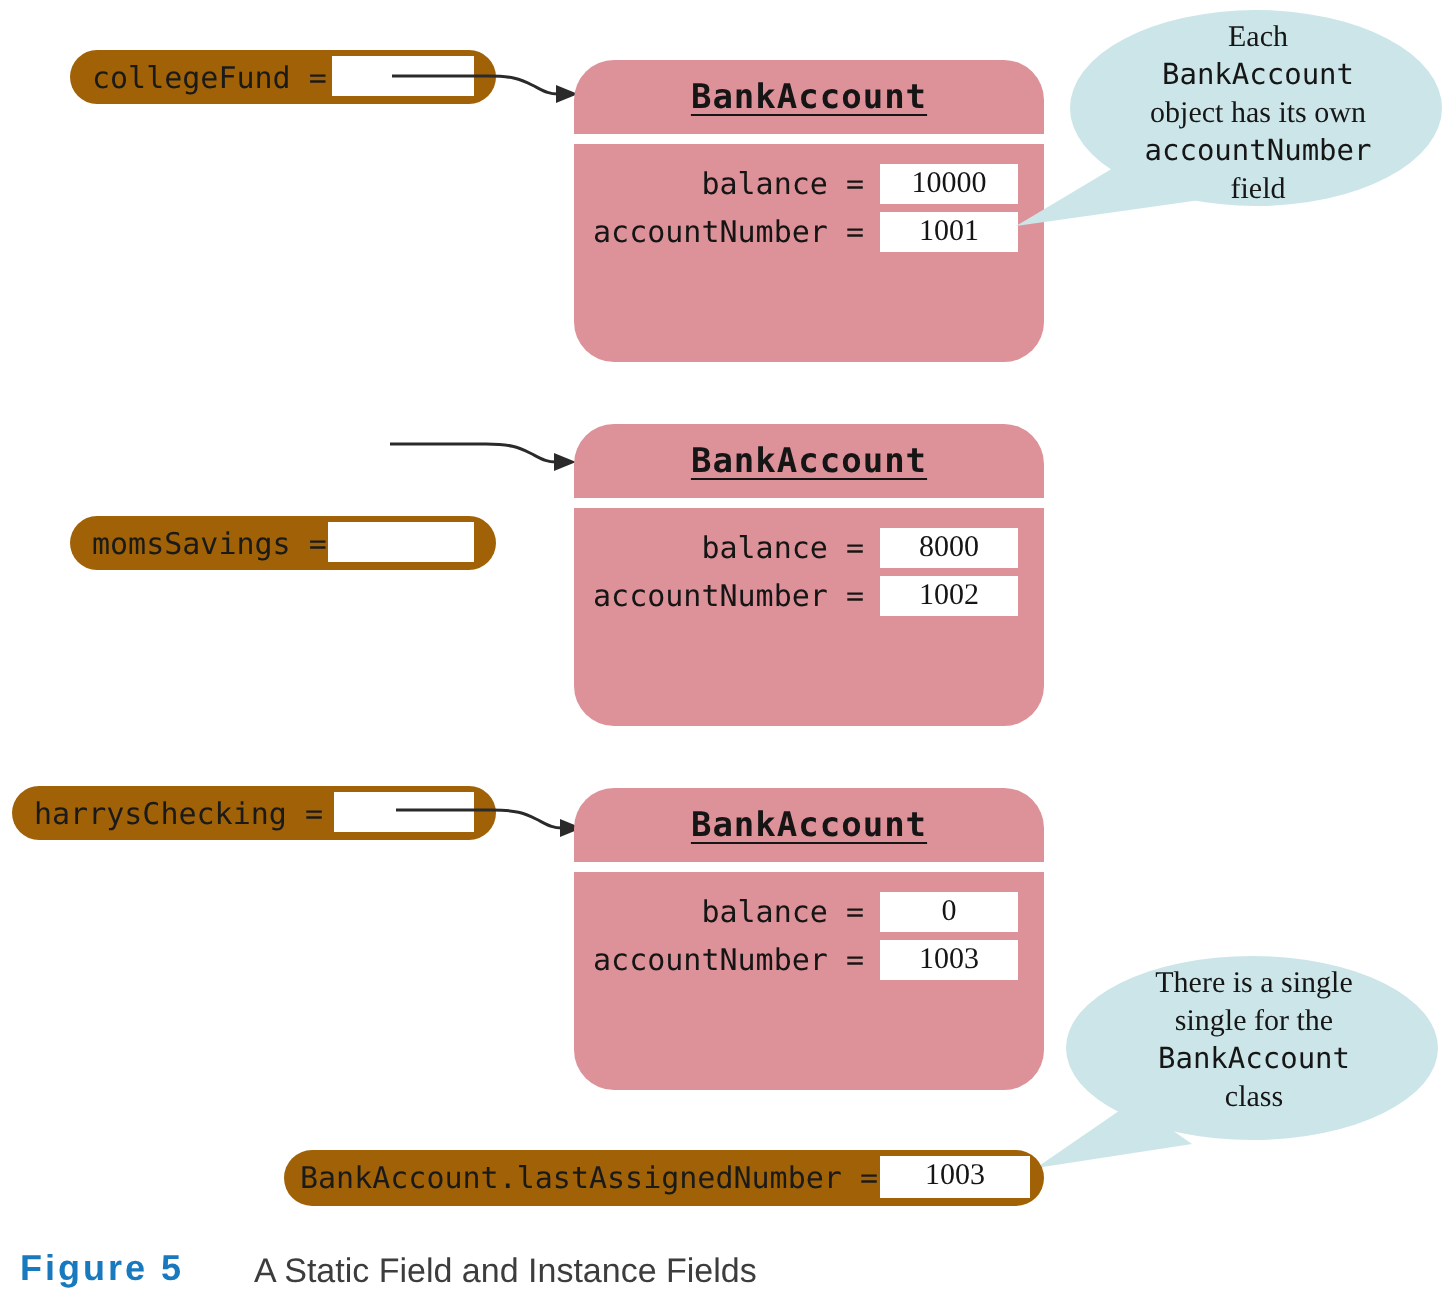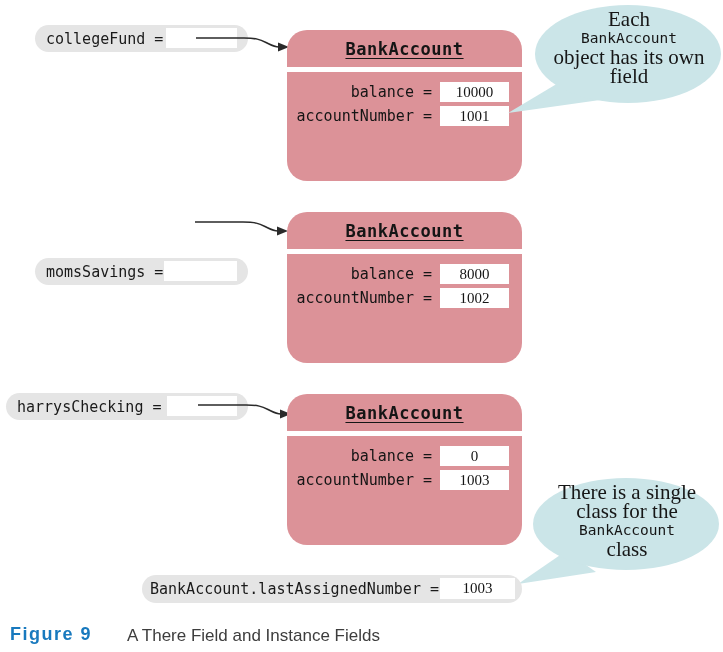--- a/index.html
+++ b/index.html
@@ -2,21 +2,21 @@
 <html><head>
 <meta charset="utf-8">
 <style>
   html,body { margin:0; padding:0; background:#fff; }
   .canvas {
     position:relative; width:723px; height:652px; background:#ffffff;
     font-family:"DejaVu Sans Mono", monospace; overflow:hidden;
   }
   
   .pill {
-    position:absolute; background:#e5e5e5; border-radius:14px; height:27px;
+    position:absolute; background:#a16207; border-radius:14px; height:27px;
   }
   .pill .pill-label {
     position:absolute; left:11px; top:50%; transform:translateY(-50%);
     font-size:15px; color:#1a1a1a; white-space:pre;
   }
   .pill .ref-box { position:absolute; background:#ffffff; height:20px; top:3px; }
   .pill-1 { left:35px; top:25px; width:213px; }
   .pill-1 .ref-box { left:131px; width:71px; }
   .pill-2 { left:35px; top:210px; width:213px;margin-top:48px; }
   .pill-2 .ref-box { left:129px; width:73px; }
@@ -47,21 +47,21 @@
   }
   .serif-val, .serif { font-family:"Liberation Serif","DejaVu Serif",serif; }
   .field-value { font-size:15px; color:#151515; }
   
   .arrow { position:absolute; }
   
   .bubble-svg { position:absolute; }
   .bubble-text {
     position:absolute; text-align:center; color:#161616; line-height:19px;
   }
-  .bubble-text .serif { font-size:21px; display:block; }
+  .bubble-text .serif { font-size:15px; display:block; }
   .bubble-text .mono { font-size:14.5px; display:block; font-family:"DejaVu Sans Mono",monospace; }
   .bubble-text-1 { left:535px; top:10px; width:188px; }
   .bubble-text-2 { left:534px; top:483px; width:186px; }
   
   .figure-label {
     position:absolute; left:10px; top:624px;
     font-family:"Liberation Sans","DejaVu Sans",sans-serif;
     font-weight:bold; font-size:18px; color:#1879BE; letter-spacing:1.5px;
   }
   .figure-caption {
@@ -167,37 +167,38 @@
   </div>
 
   <svg class="bubble-svg" style="left:500px; top:0;" width="223" height="135" viewBox="0 0 223 135">
     <polygon points="8,113 70,76 100,100" fill="#CBE5E8"></polygon>
     <ellipse cx="128" cy="54" rx="93" ry="49" fill="#CBE5E8"></ellipse>
   </svg>
   <div class="bubble-text bubble-text-1">
     <span class="serif">Each</span>
     <span class="mono">BankAccount</span>
     <span class="serif">object has its own</span>
+    <span class="mono">accountNumber</span>
     <span class="serif">field</span>
   </div>
 
   <svg class="bubble-svg" style="left:500px; top:465px;" width="223" height="125" viewBox="0 0 223 125">
     <polygon points="18,119 66,86 96,107" fill="#CBE5E8"></polygon>
     <ellipse cx="126" cy="59" rx="93" ry="46" fill="#CBE5E8"></ellipse>
   </svg>
   <div class="bubble-text bubble-text-2">
     <span class="serif">There is a single</span>
-    <span class="serif">class for the</span>
+    <span class="serif">single for the</span>
     <span class="mono">BankAccount</span>
     <span class="serif">class</span>
   </div>
 
   <div class="pill pill-static">
     <span class="pill-label">BankAccount.lastAssignedNumber =</span>
     <span class="ref-box">
       <span class="field-value serif-val">1003</span>
     </span>
   </div>
 
-  <div class="figure-label">Figure 9</div>
-  <div class="figure-caption">A There Field and Instance Fields</div>
+  <div class="figure-label">Figure 5</div>
+  <div class="figure-caption">A Static Field and Instance Fields</div>
 
 </div>
 
 </body></html>

